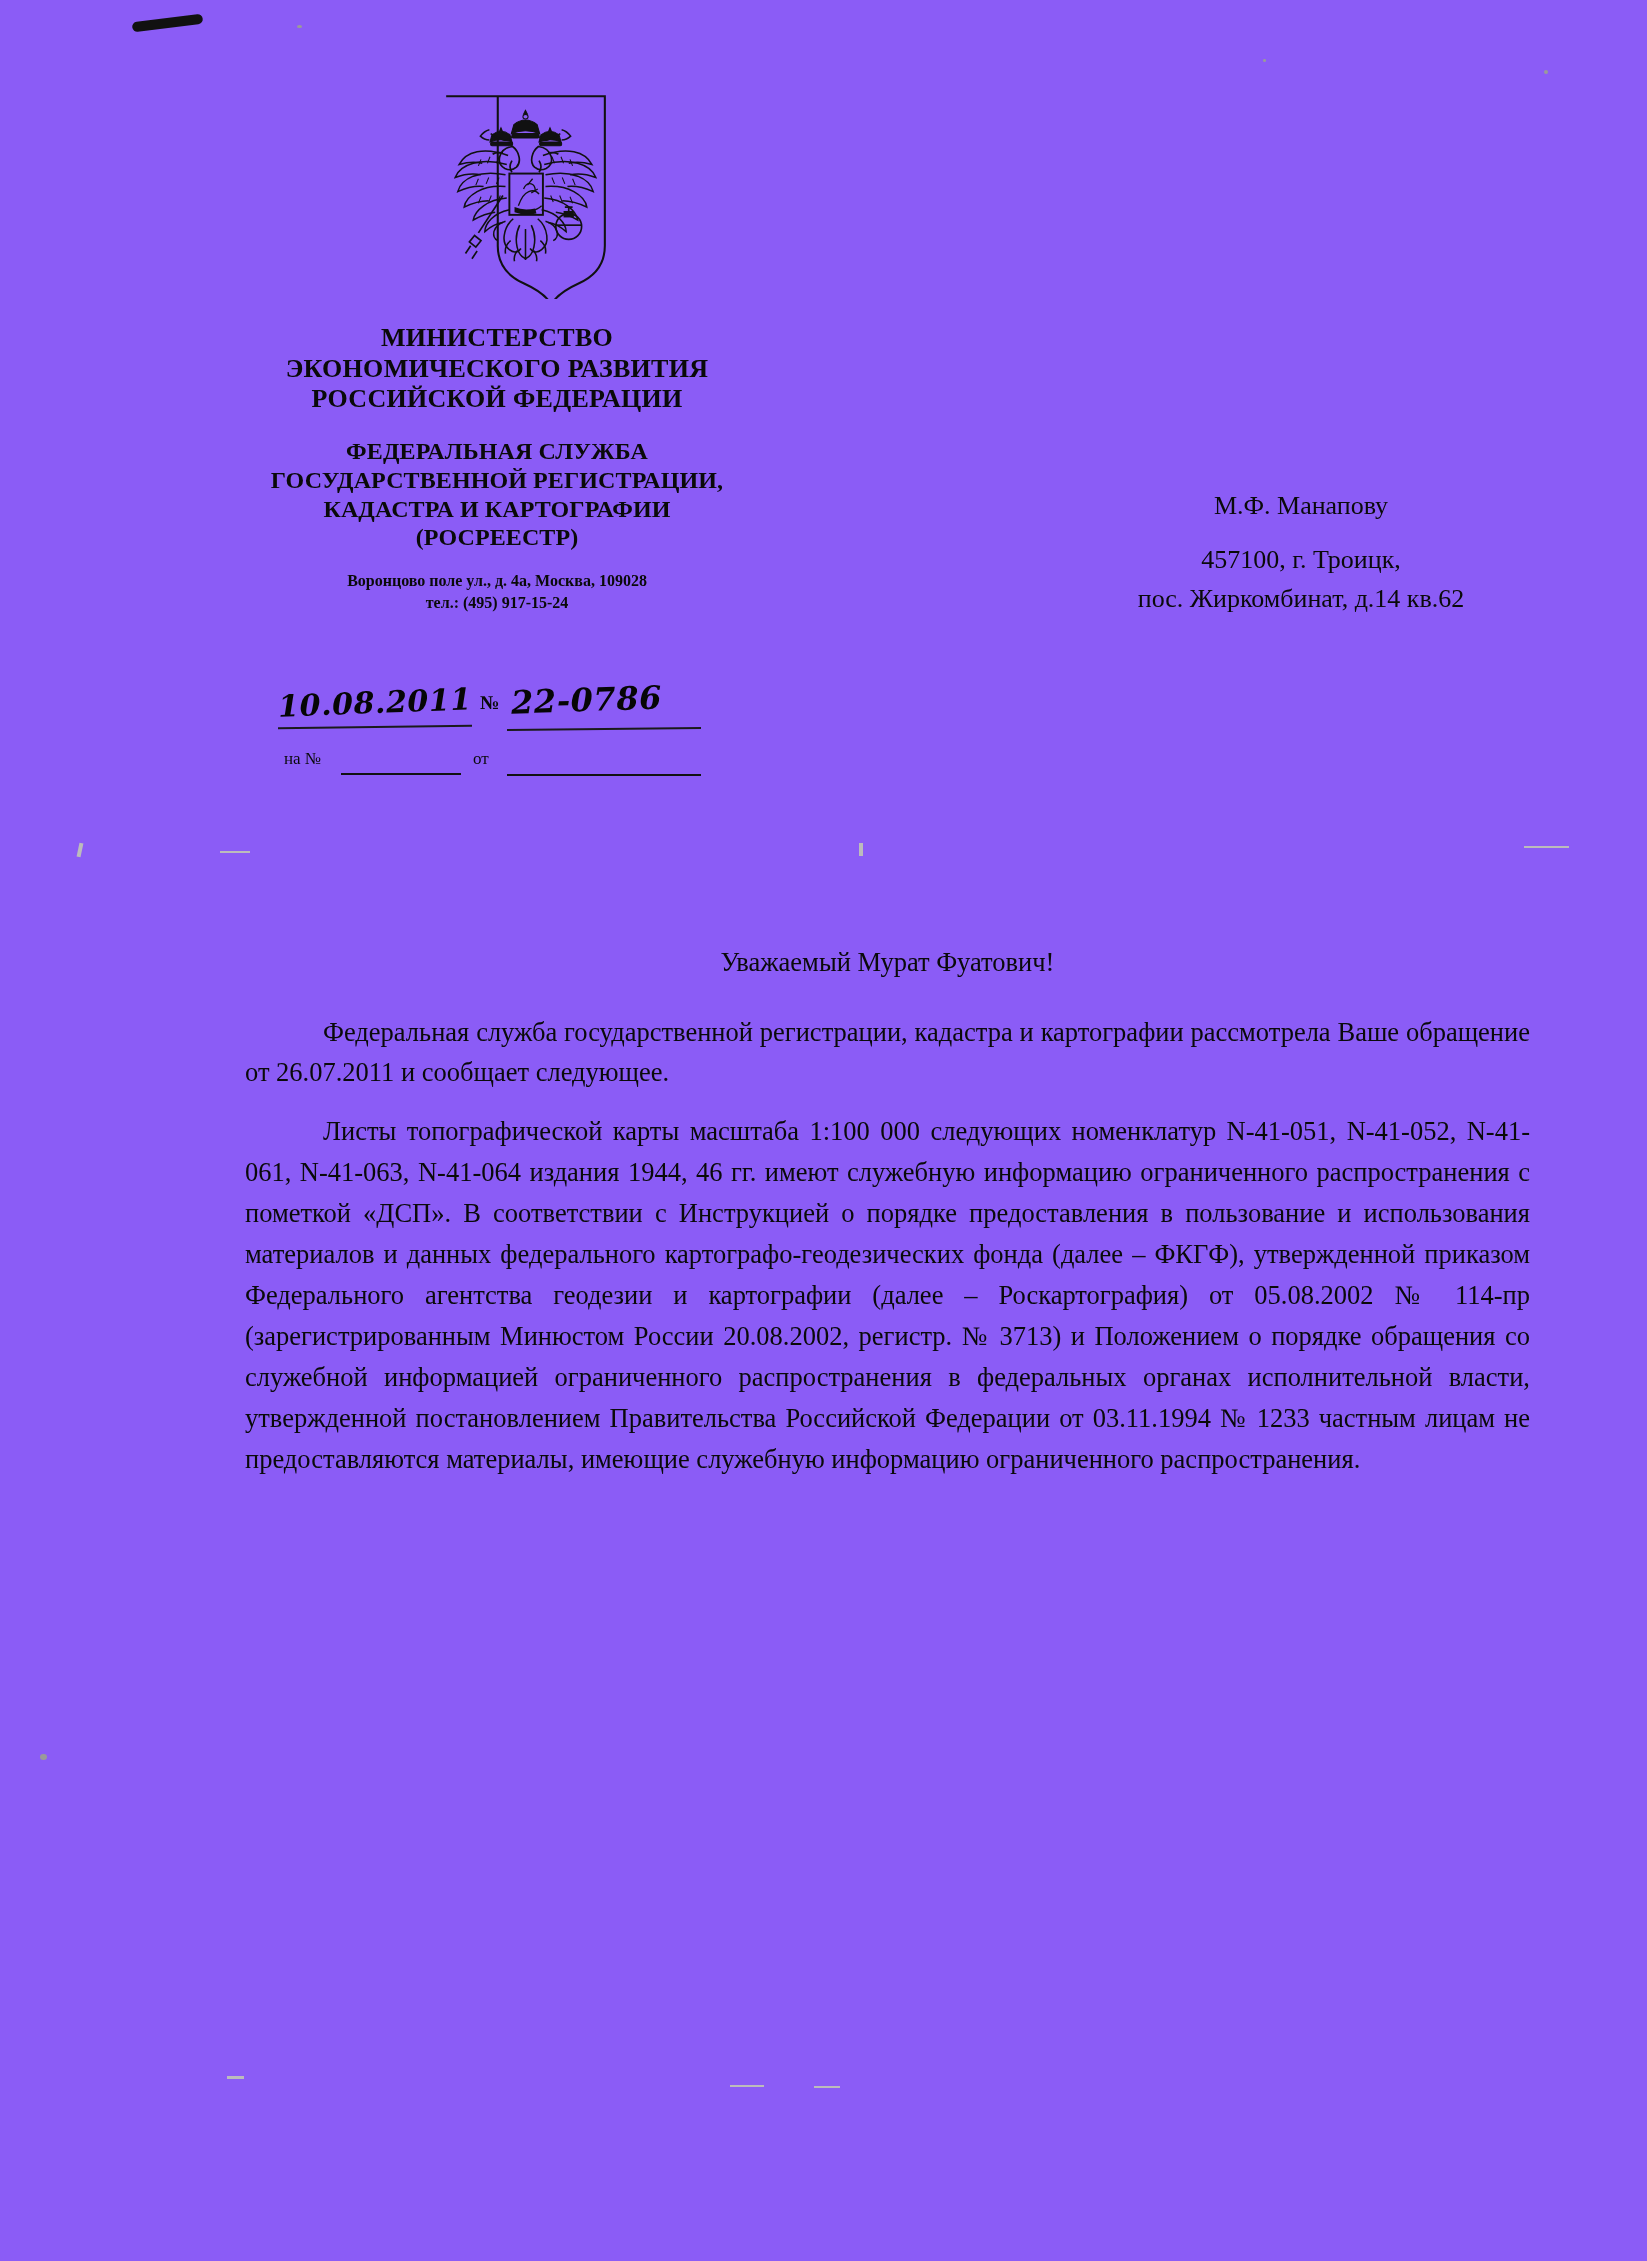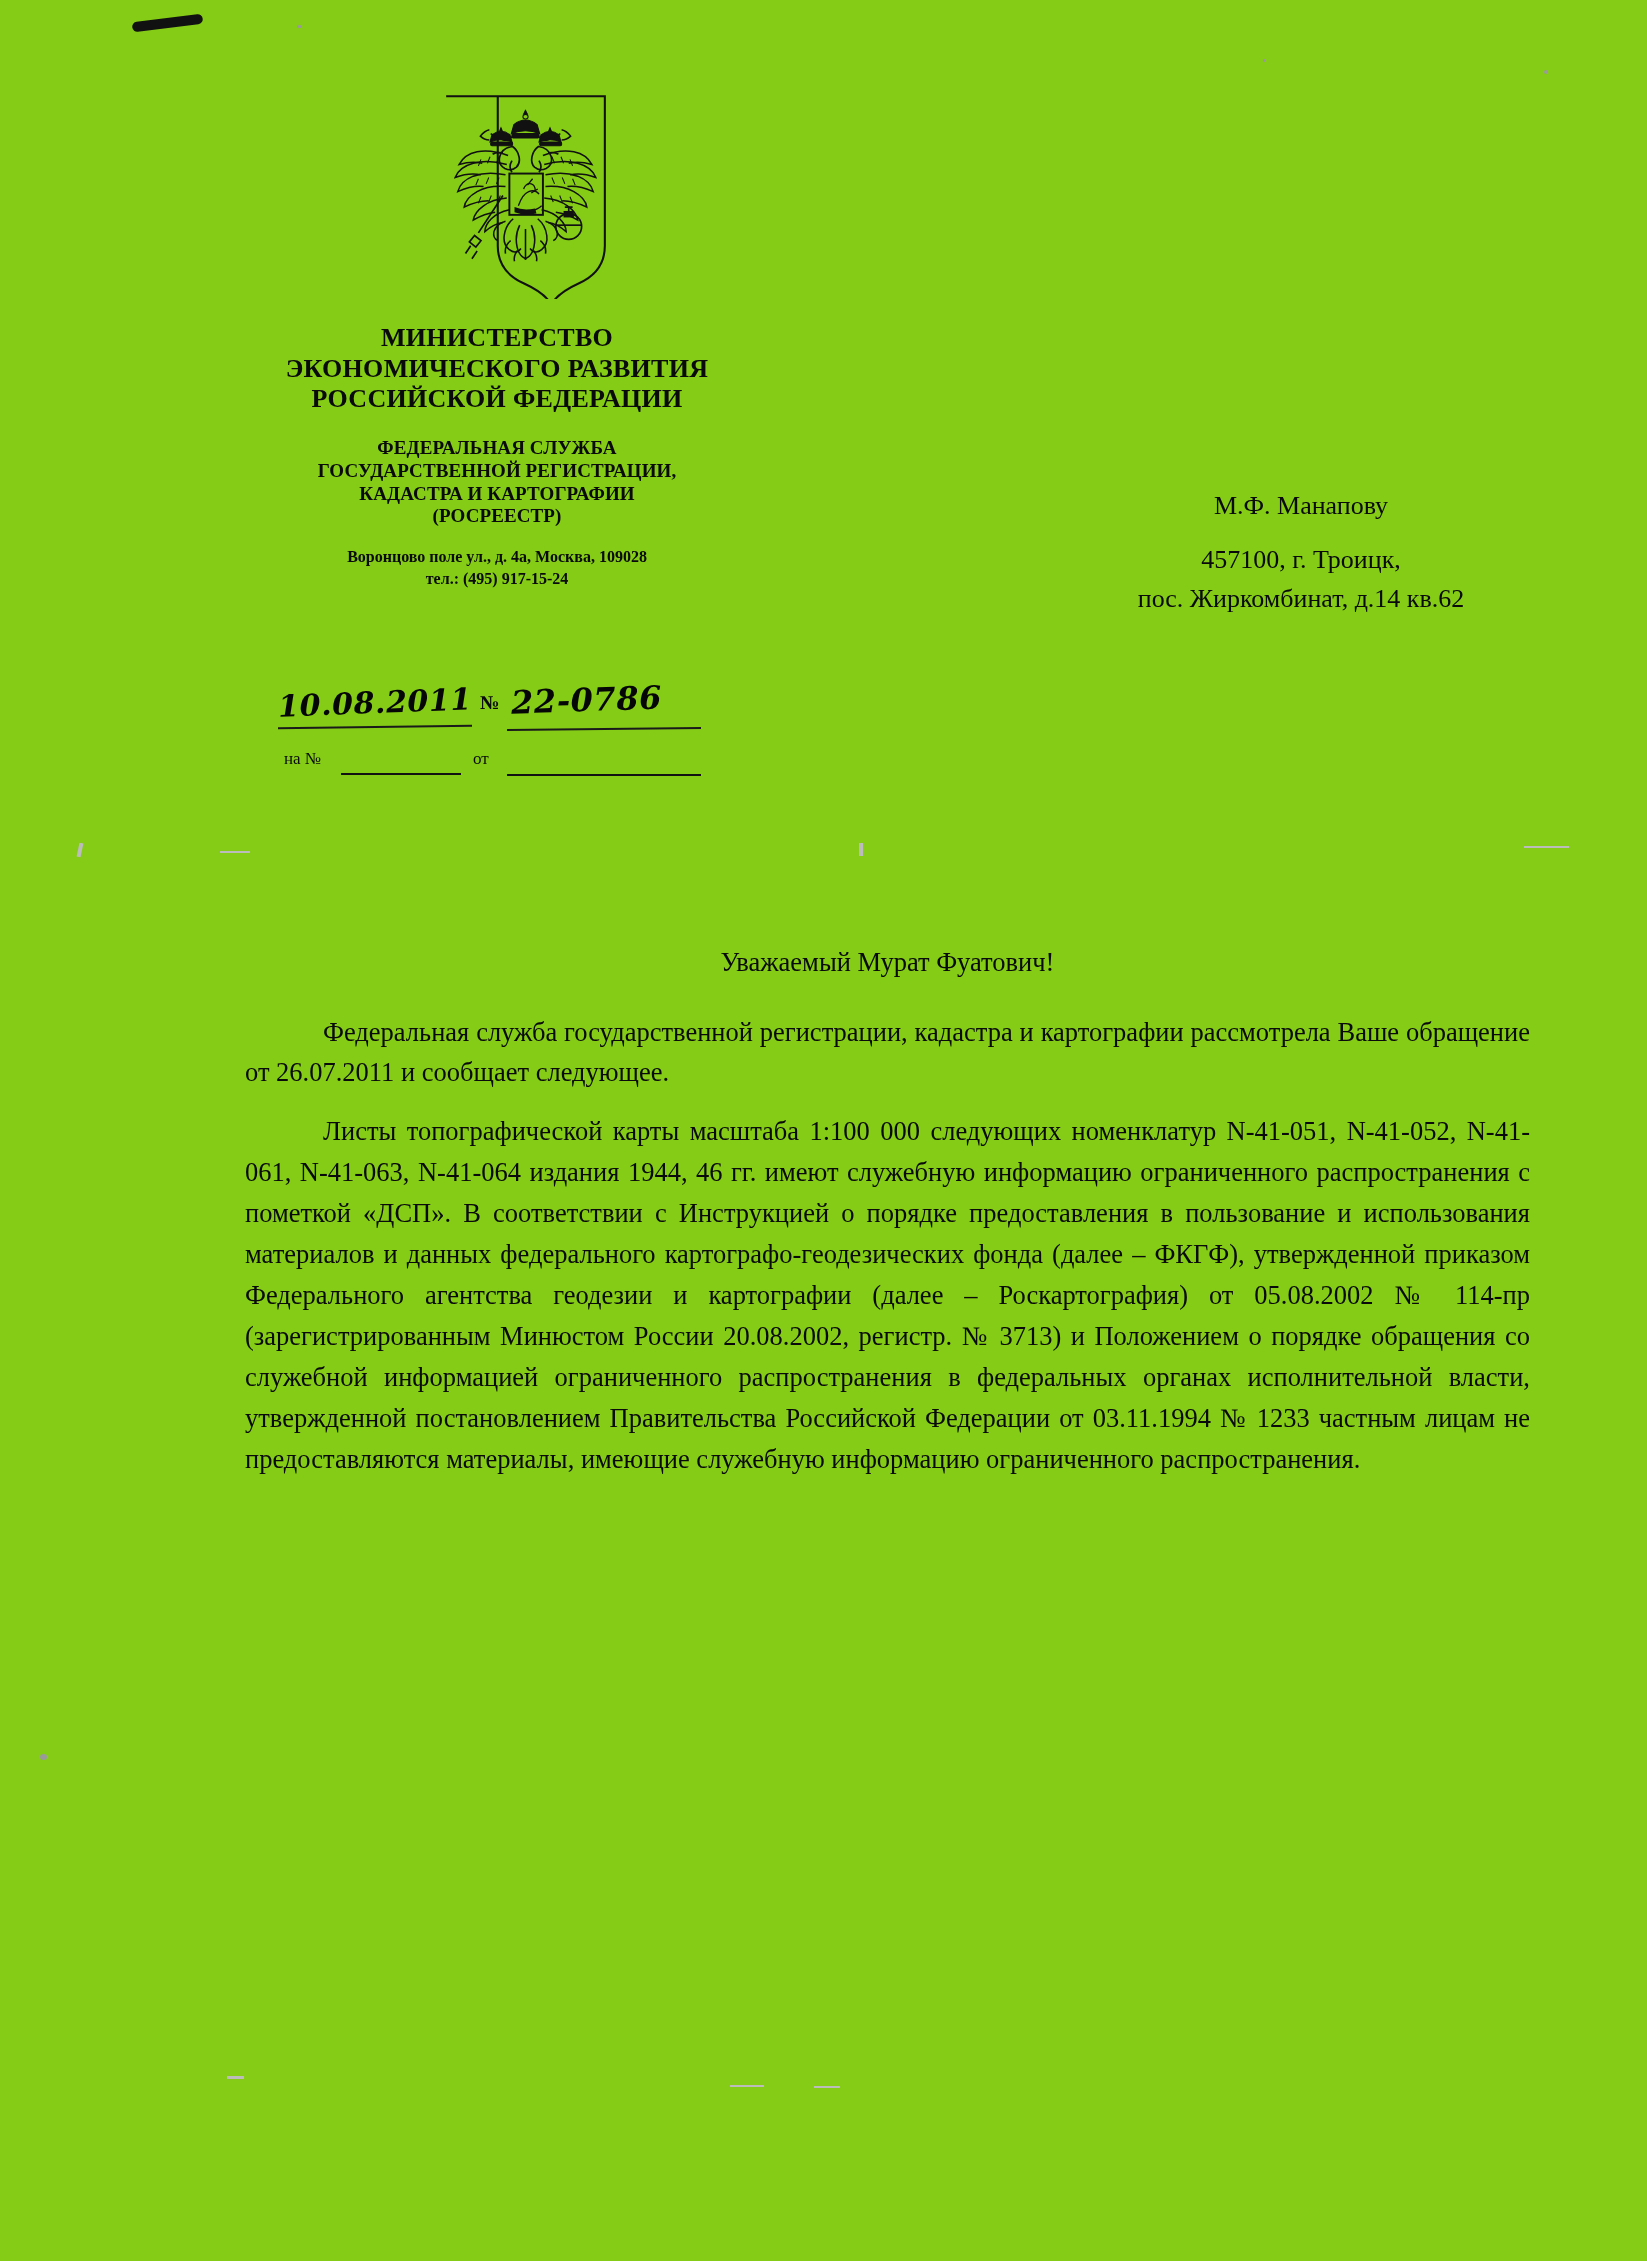--- a/index.html
+++ b/index.html
@@ -12,21 +12,21 @@
     height: 2261px;
     position: relative;
     font-family: "Liberation Serif", "DejaVu Serif", serif;
     color: #0a0a0a;
     overflow: hidden;
   }
 
   .page {
     position: absolute;
     inset: 0;
-    background: #84cc16;
+    background: #8b5cf6;
   }
 
   
   .artifact-mark {
     position: absolute;
     left: 132px;
     top: 18px;
     width: 71px;
     height: 10.3px;
     background: #111;
@@ -64,21 +64,21 @@
   .lh-ministry {
     font-weight: bold;
     font-size: 26px;
     line-height: 1.18;
     letter-spacing: 0.3px;
   }
   .lh-ministry div { white-space: nowrap; }
   .lh-agency {
     margin-top: 22px;
     font-weight: bold;
-    font-size: 19px;
+    font-size: 24px;
     line-height: 1.2;
     letter-spacing: 0.1px;
   }
   .lh-agency div { white-space: nowrap; }
   .lh-address {
     margin-top: 18px;
     font-weight: bold;
     font-size: 16px;
     line-height: 1.35;
   }

